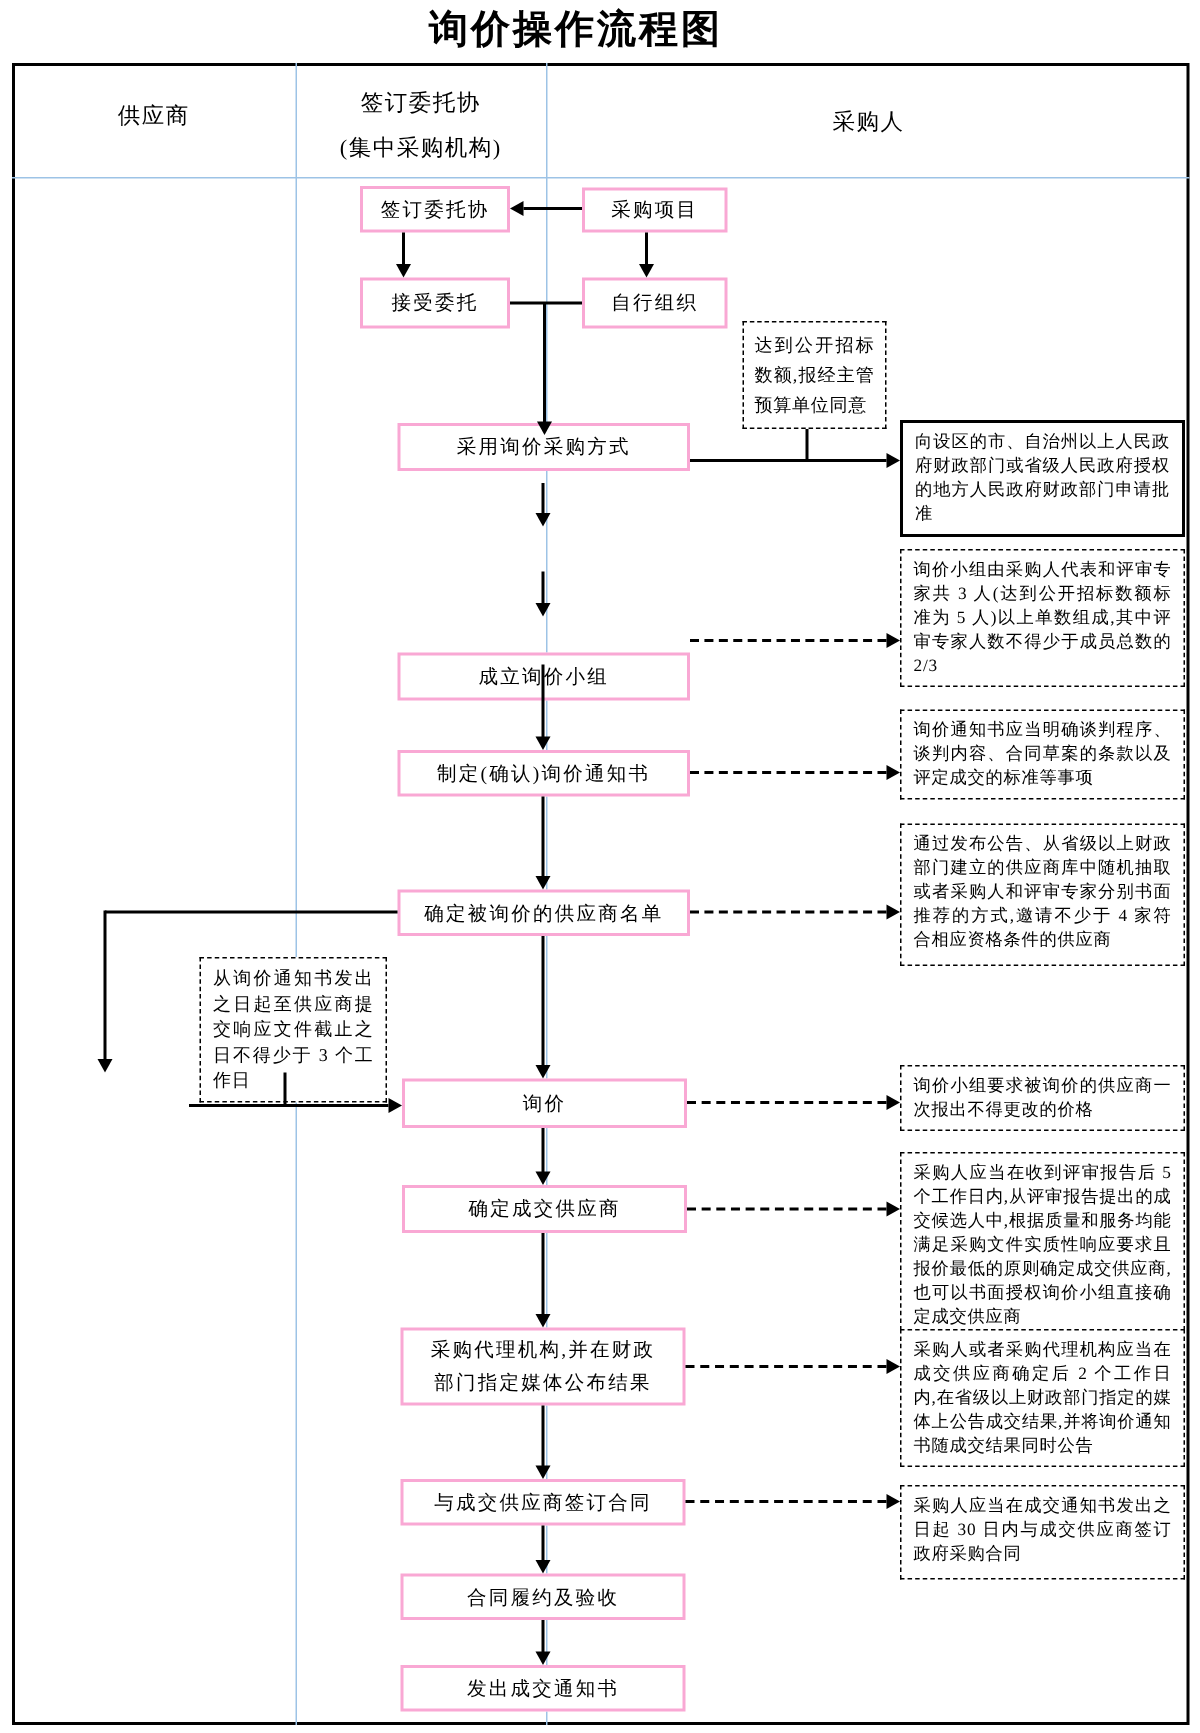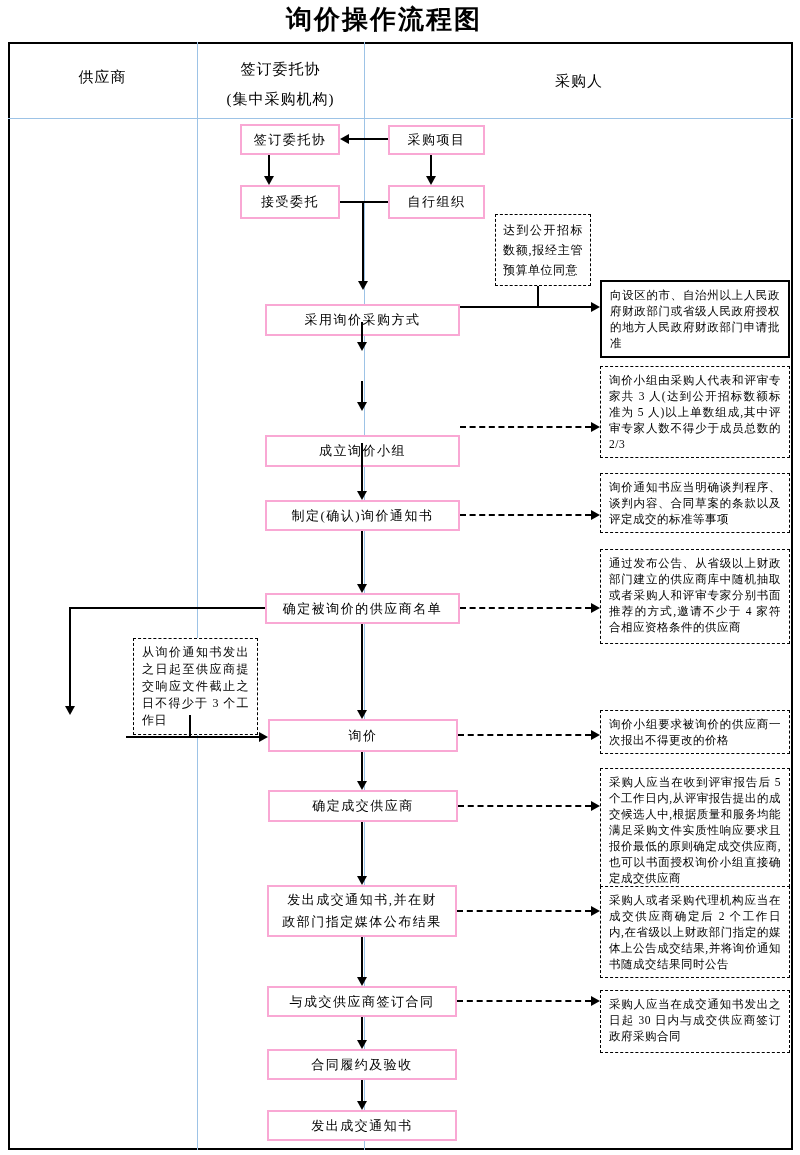--- a/index.html
+++ b/index.html
@@ -44,27 +44,27 @@
     <div>签订委托协</div>
     <div>(集中采购机构)</div>
   </div>
   <div class="colhead" style="left:365px;top:72px;width:428px;">采购人</div>
 
   <div class="box" style="left:240px;top:124px;width:100px;height:31px;">签订委托协</div>
   <div class="box" style="left:388px;top:125px;width:97px;height:30px;">采购项目</div>
   <div class="box" style="left:240px;top:185px;width:100px;height:34px;">接受委托</div>
   <div class="box" style="left:388px;top:185px;width:97px;height:34px;">自行组织</div>
 
-  <div class="box" style="left:265px;top:304px;width:195px;height:32px;">采用询价采购方式</div>
+  <div class="box" style="left:265px;top:282px;width:195px;height:32px;">采用询价采购方式</div>
   <div class="box" style="left:265px;top:435px;width:195px;height:32px;">成立询价小组</div>
   <div class="box" style="left:265px;top:500px;width:195px;height:31px;">制定(确认)询价通知书</div>
   <div class="box" style="left:265px;top:593px;width:195px;height:31px;">确定被询价的供应商名单</div>
   <div class="box" style="left:268px;top:719px;width:190px;height:33px;">询价</div>
   <div class="box" style="left:268px;top:790px;width:190px;height:32px;">确定成交供应商</div>
-  <div class="box multiline" style="left:267px;top:885px;width:190px;height:52px;">发出成交通知书,并在财政部门指定媒体公布结果</div>
+  <div class="box multiline" style="left:267px;top:885px;width:190px;height:52px;">采购代理机构,并在财政部门指定媒体公布结果</div>
   <div class="box" style="left:267px;top:986px;width:190px;height:31px;">与成交供应商签订合同</div>
   <div class="box" style="left:267px;top:1049px;width:190px;height:31px;">合同履约及验收</div>
   <div class="box" style="left:267px;top:1110px;width:190px;height:31px;">发出成交通知书</div>
 
 
   <div class="solidnote" style="left:600px;top:280px;width:190px;min-height:59px;">向设区的市、自治州以上人民政府财政部门或省级人民政府授权的地方人民政府财政部门申请批准</div>
 
   <div class="dashnote" style="left:495px;top:214px;width:96px;min-height:72px;line-height:20px;padding:5px 7px;font-size:12px;">达到公开招标数额,报经主管预算单位同意</div>
   <div class="dashnote" style="left:133px;top:638px;width:125px;min-height:77px;line-height:17px;font-size:12px;">从询价通知书发出之日起至供应商提交响应文件截止之日不得少于 3 个工作日</div>
   <div class="dashnote" style="left:600px;top:366px;width:190px;min-height:77px;">询价小组由采购人代表和评审专家共 3 人(达到公开招标数额标准为 5 人)以上单数组成,其中评审专家人数不得少于成员总数的 2/3</div>

